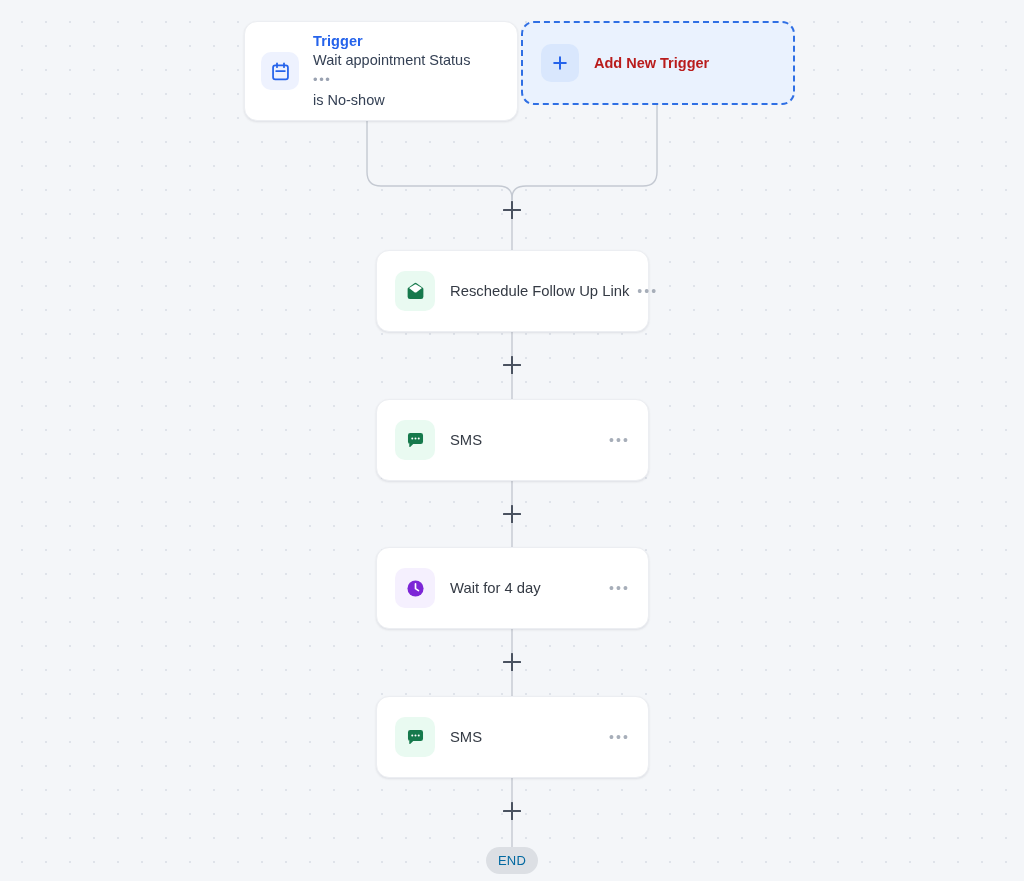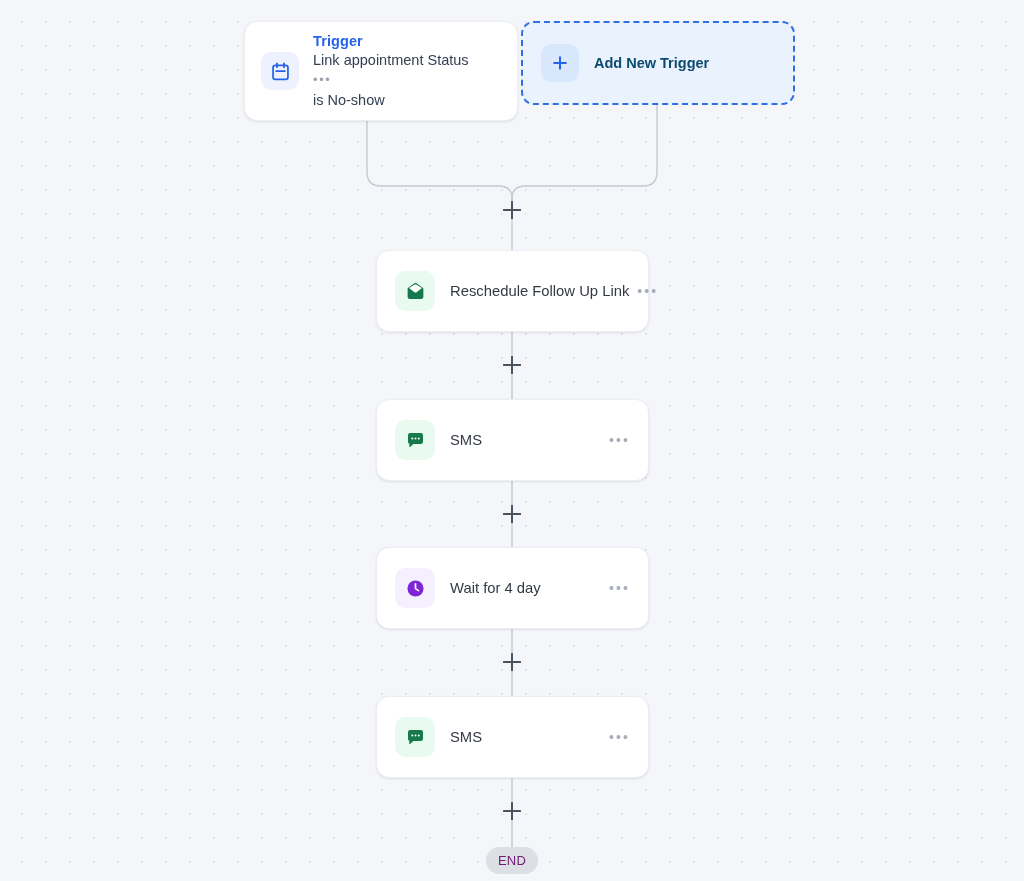--- a/index.html
+++ b/index.html
@@ -108,21 +108,21 @@
     border: 2px dashed #2f6fe4;
     border-radius: 13px;
     background: #eaf2fe;
     display: flex;
     align-items: center;
     padding: 0 18px;
     cursor: pointer;
   }
   #add-trigger-card .add-label {
     margin-left: 15px;
-    color: #0c4a6e;
+    color: #b91c1c;
     font-size: 14.5px;
     font-weight: bold;
   }
 
   
   .action-node {
     left: 376px;
     width: 273px;
     height: 82px;
     padding: 0 18px;
@@ -172,21 +172,21 @@
   
   #end-pill {
     position: absolute;
     z-index: 3;
     left: 486px;
     top: 847px;
     width: 52px;
     height: 27px;
     border-radius: 14px;
     background: #dcdfe4;
-    color: #701a75;
+    color: #0369a1;
     font-size: 13px;
     display: flex;
     align-items: center;
     justify-content: center;
     letter-spacing: .2px;
   }
 </style>
 </head>
 <body>
 
@@ -210,21 +210,21 @@
       <svg width="21" height="21" viewBox="0 0 24 24" fill="none" stroke="#2563eb" stroke-width="2" stroke-linecap="round" stroke-linejoin="round">
         <rect x="3.5" y="5" width="17" height="16" rx="2.5"></rect>
         <line x1="8" y1="2.8" x2="8" y2="7"></line>
         <line x1="16" y1="2.8" x2="16" y2="7"></line>
         <line x1="7" y1="11.5" x2="17" y2="11.5"></line>
       </svg>
     </div>
     <div class="tri-text">
       <div class="trigger-title">Trigger</div>
       <div class="trigger-desc">
-        <span>Link appointment Status</span>
+        <span>Wait appointment Status</span>
         <span class="dots">•••</span><br>
         <span>is No-show</span>
       </div>
     </div>
   </div>
 
   <div id="add-trigger-card">
     <div class="icon-tile tile-softblue">
       <svg width="20" height="20" viewBox="0 0 24 24" fill="none" stroke="#2563eb" stroke-width="2.4" stroke-linecap="round">
         <line x1="12" y1="5" x2="12" y2="19"></line>

